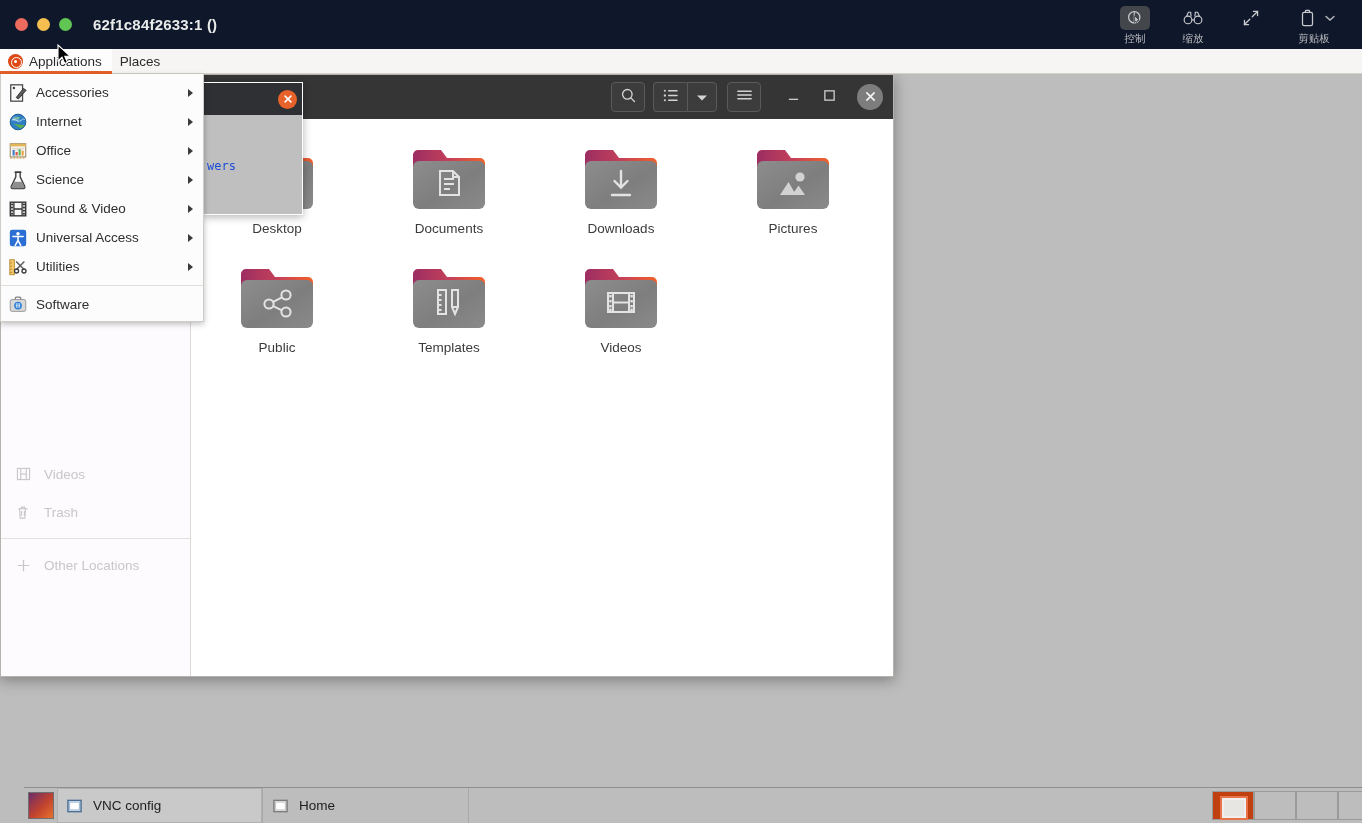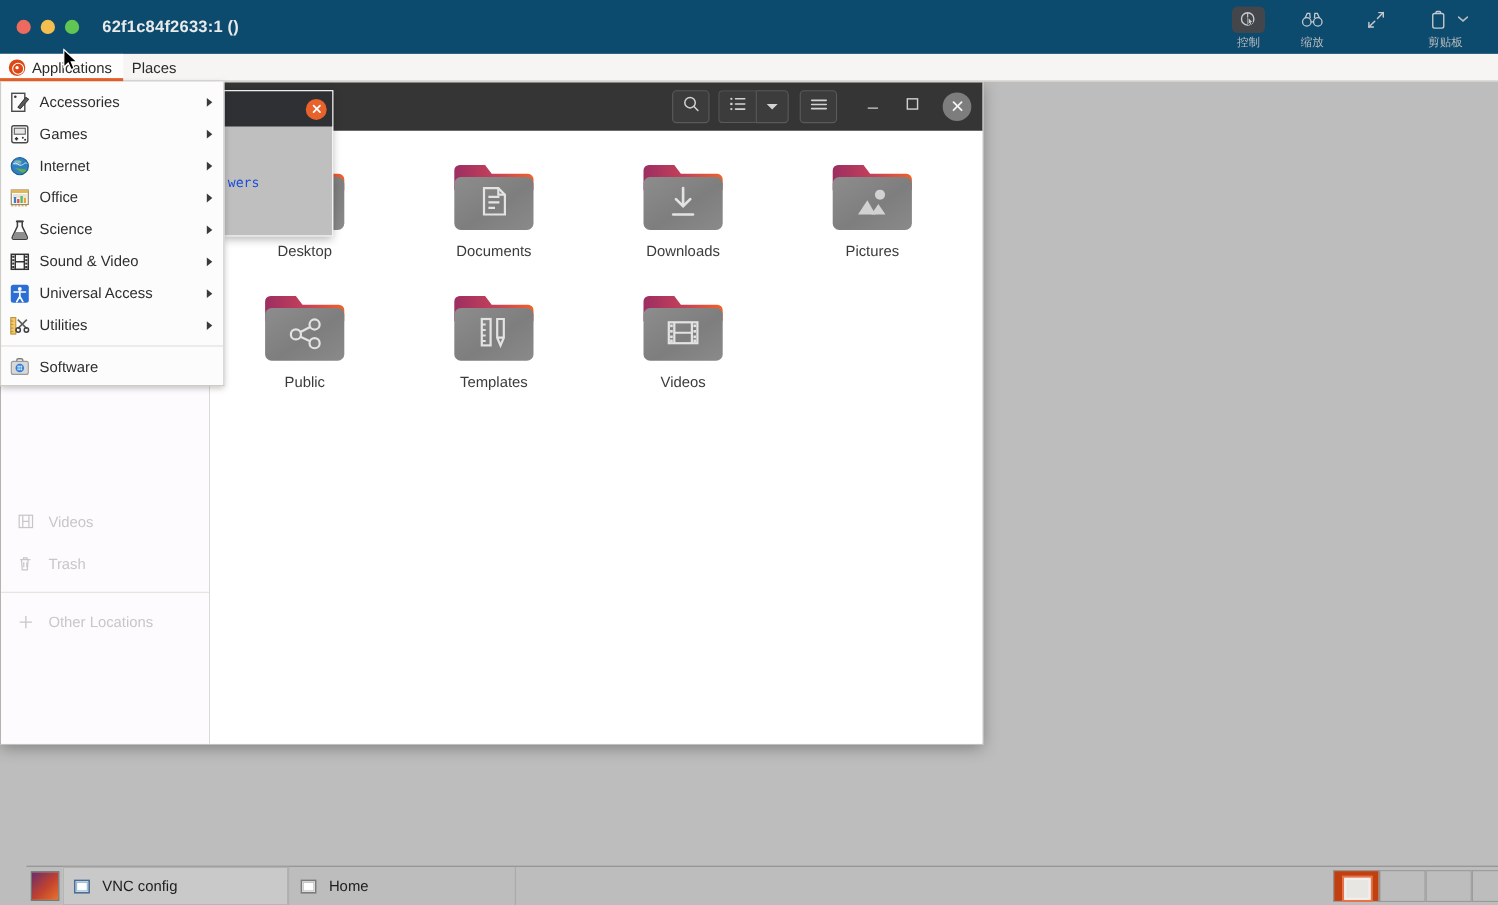--- a/index.html
+++ b/index.html
@@ -7,21 +7,21 @@
   body {
     font-family: "Liberation Sans", sans-serif;
     background:#bdbdbd;
     position:relative;
     -webkit-font-smoothing:antialiased;
   }
 
   
   #vnc-bar {
     position:absolute; left:0; top:0; width:1362px; height:49px;
-    background:#0c4a6e;
+    background:#0f172a;
     display:flex; align-items:center;
   }
   .traffic { display:flex; gap:9px; margin-left:15px; }
   .dot { width:13px; height:13px; border-radius:50%; }
   .dot.red{background:#ed6a5e;} .dot.amber{background:#f5bf4f;} .dot.green{background:#61c554;}
   #vnc-title {
     margin-left:21px; color:#e9eaea; font-size:15px; font-weight:bold;
     letter-spacing:.2px;
   }
   #vnc-tools {
@@ -534,33 +534,20 @@
       <svg width="20" height="20" viewBox="0 0 22 22">
         <rect x="3" y="2" width="13" height="18" fill="#fafafa" stroke="#4a4a4a" stroke-width="1.4"></rect>
         <circle cx="6.5" cy="5.5" r="1.3" fill="#3a3a3a"></circle>
         <path d="M9 16 L17 6 L20 8 L11.5 17.5z" fill="#5b5b5b" stroke="#2e2e2e" stroke-width="1"></path>
       </svg>
     </span>
     <span class="mi-label">Accessories</span>
     <span class="arrow"></span>
   </div>
 
-  <div class="mi">
-    <span class="mi-icon">
-      <svg width="20" height="20" viewBox="0 0 22 22">
-        <rect x="3" y="2.5" width="16" height="17" rx="2" fill="#fcfcfc" stroke="#4a4a4a" stroke-width="1.4"></rect>
-        <rect x="5.5" y="5" width="11" height="6" fill="#e6e6e6" stroke="#555" stroke-width="1"></rect>
-        <path d="M6 15.5 h3.4 M7.7 13.8 v3.4" stroke="#333" stroke-width="1.4"></path>
-        <circle cx="14" cy="14.5" r="1" fill="#333"></circle>
-          <circle cx="16.3" cy="16.6" r="1" fill="#333"></circle>
-      </svg>
-    </span>
-    <span class="mi-label">Games</span>
-    <span class="arrow"></span>
-  </div>
 
 
   <div class="mi">
     <span class="mi-icon">
       <svg width="20" height="20" viewBox="0 0 22 22">
         <circle cx="11" cy="11" r="8.6" fill="#2f7fc4"></circle>
         <path d="M4 9 q3 -2 5 0 t4 1 3 -2 3.5 1" stroke="#bfe2f5" stroke-width="1" fill="none"></path>
         <path d="M6 6.5 q2 1.5 4.5 1 t3.5 -2" fill="#5cb04a"></path>
         <path d="M5.5 13 q3 1 5 3 t4.5 1.5 3 -3" fill="#5cb04a"></path>
         <circle cx="11" cy="11" r="8.6" fill="none" stroke="#1c5c92" stroke-width="1.1"></circle>

